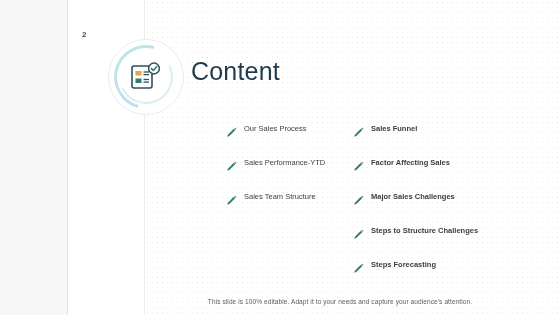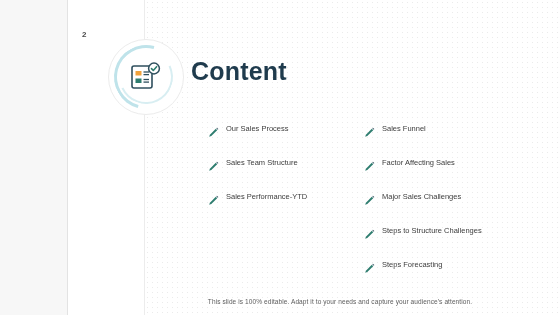--- a/index.html
+++ b/index.html
@@ -109,31 +109,31 @@
     left: 21px;
     top: 22px;
     width: 34px;
     height: 32px;
   }
   .title {
     position: absolute;
     left: 191px;
     top: 57px;
     font-size: 25px;
-    font-weight: bold;
+    font-weight: normal;
     color: #1f3b4d;
     letter-spacing: 0.2px;
   }
   
   .col {
     position: absolute;
     top: 124px;
   }
-  .col-left { left: 208px; width: 150px; }
-  .col-right { left: 364px; width: 175px; }
+  .col-left { left: 226px; width: 150px; }
+  .col-right { left: 353px; width: 175px; font-weight: bold; }
   .item {
     position: relative;
     height: 34px;
     display: flex;
     align-items: flex-start;
   }
   .pencil {
     width: 11px;
     height: 11px;
     margin-right: 7px;
@@ -206,31 +206,31 @@
       <span class="item-label">Our Sales Process</span>
     </div>
 
     <div class="item">
       <span class="pencil">
         <svg width="11" height="11" viewBox="0 0 11 11" xmlns="http://www.w3.org/2000/svg">
           <path d="M1.2 9.8 L1.9 7.7 L7.8 1.8 L9.2 3.2 L3.3 9.1 Z" fill="#2e7d6f"></path>
           <path d="M8.3 1.3 L9.7 2.7 L10.3 2.1 L8.9 0.7 Z" fill="#2f4f5e"></path>
         </svg>
       </span>
+      <span class="item-label">Sales Performance-YTD</span>
+    </div>
+
+    <div class="item">
+      <span class="pencil">
+        <svg width="11" height="11" viewBox="0 0 11 11" xmlns="http://www.w3.org/2000/svg">
+          <path d="M1.2 9.8 L1.9 7.7 L7.8 1.8 L9.2 3.2 L3.3 9.1 Z" fill="#2e7d6f"></path>
+          <path d="M8.3 1.3 L9.7 2.7 L10.3 2.1 L8.9 0.7 Z" fill="#2f4f5e"></path>
+        </svg>
+      </span>
       <span class="item-label">Sales Team Structure</span>
-    </div>
-
-    <div class="item">
-      <span class="pencil">
-        <svg width="11" height="11" viewBox="0 0 11 11" xmlns="http://www.w3.org/2000/svg">
-          <path d="M1.2 9.8 L1.9 7.7 L7.8 1.8 L9.2 3.2 L3.3 9.1 Z" fill="#2e7d6f"></path>
-          <path d="M8.3 1.3 L9.7 2.7 L10.3 2.1 L8.9 0.7 Z" fill="#2f4f5e"></path>
-        </svg>
-      </span>
-      <span class="item-label">Sales Performance-YTD</span>
     </div>
 
 
 
   </div>
 
   <div class="col col-right">
 
     <div class="item">
       <span class="pencil">

